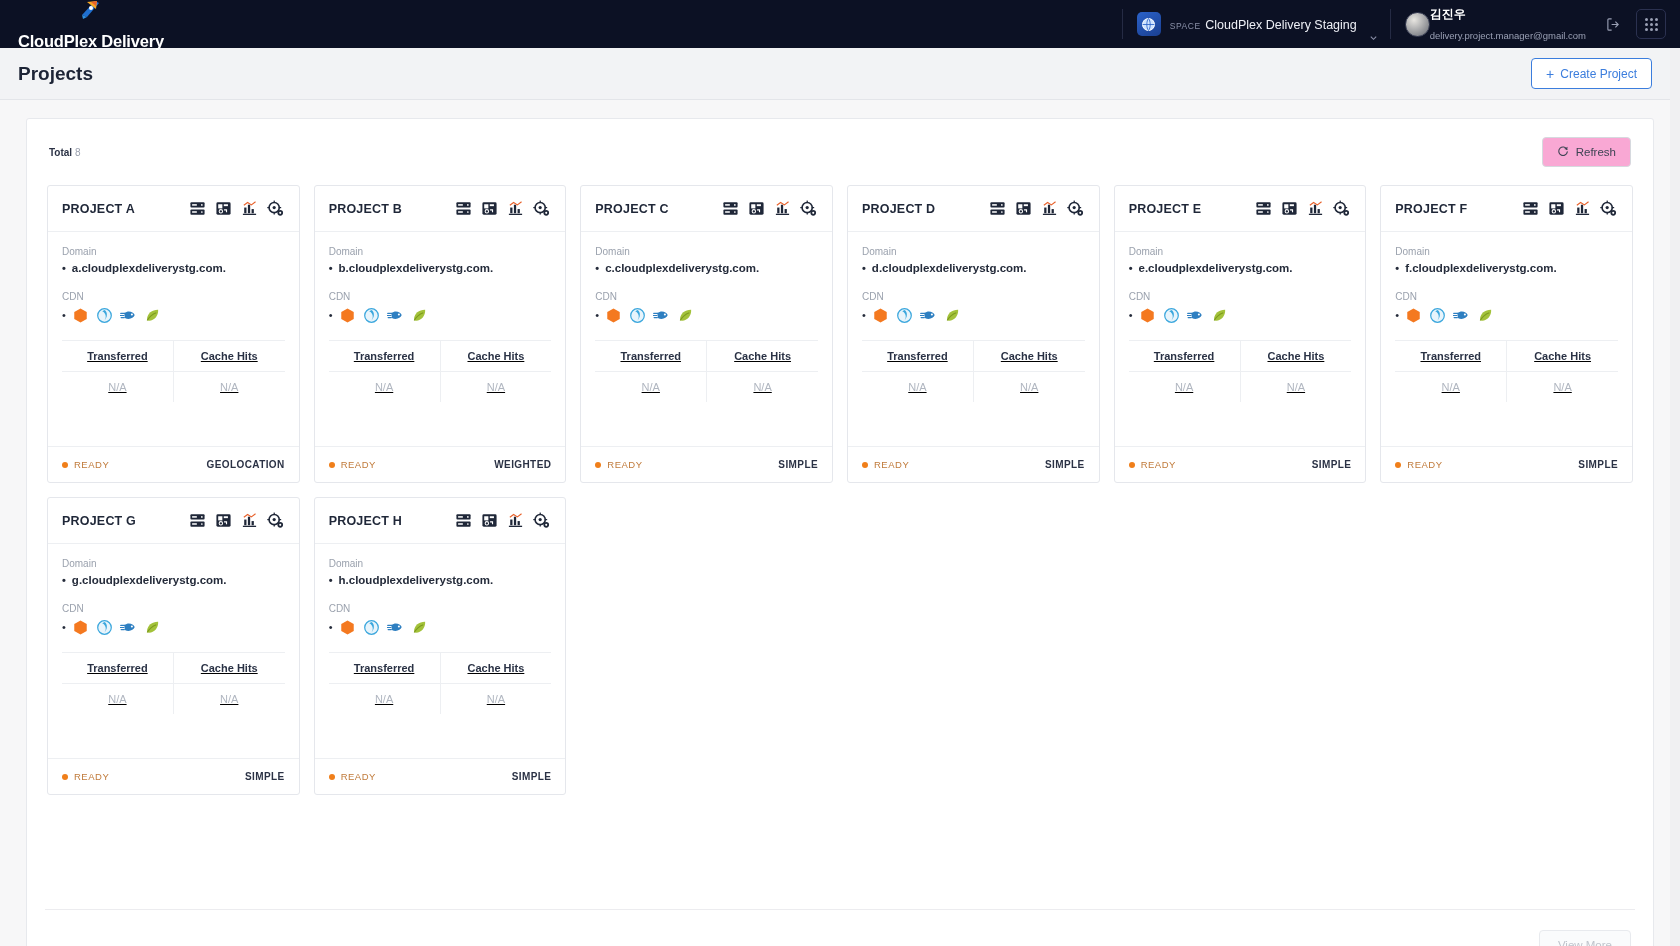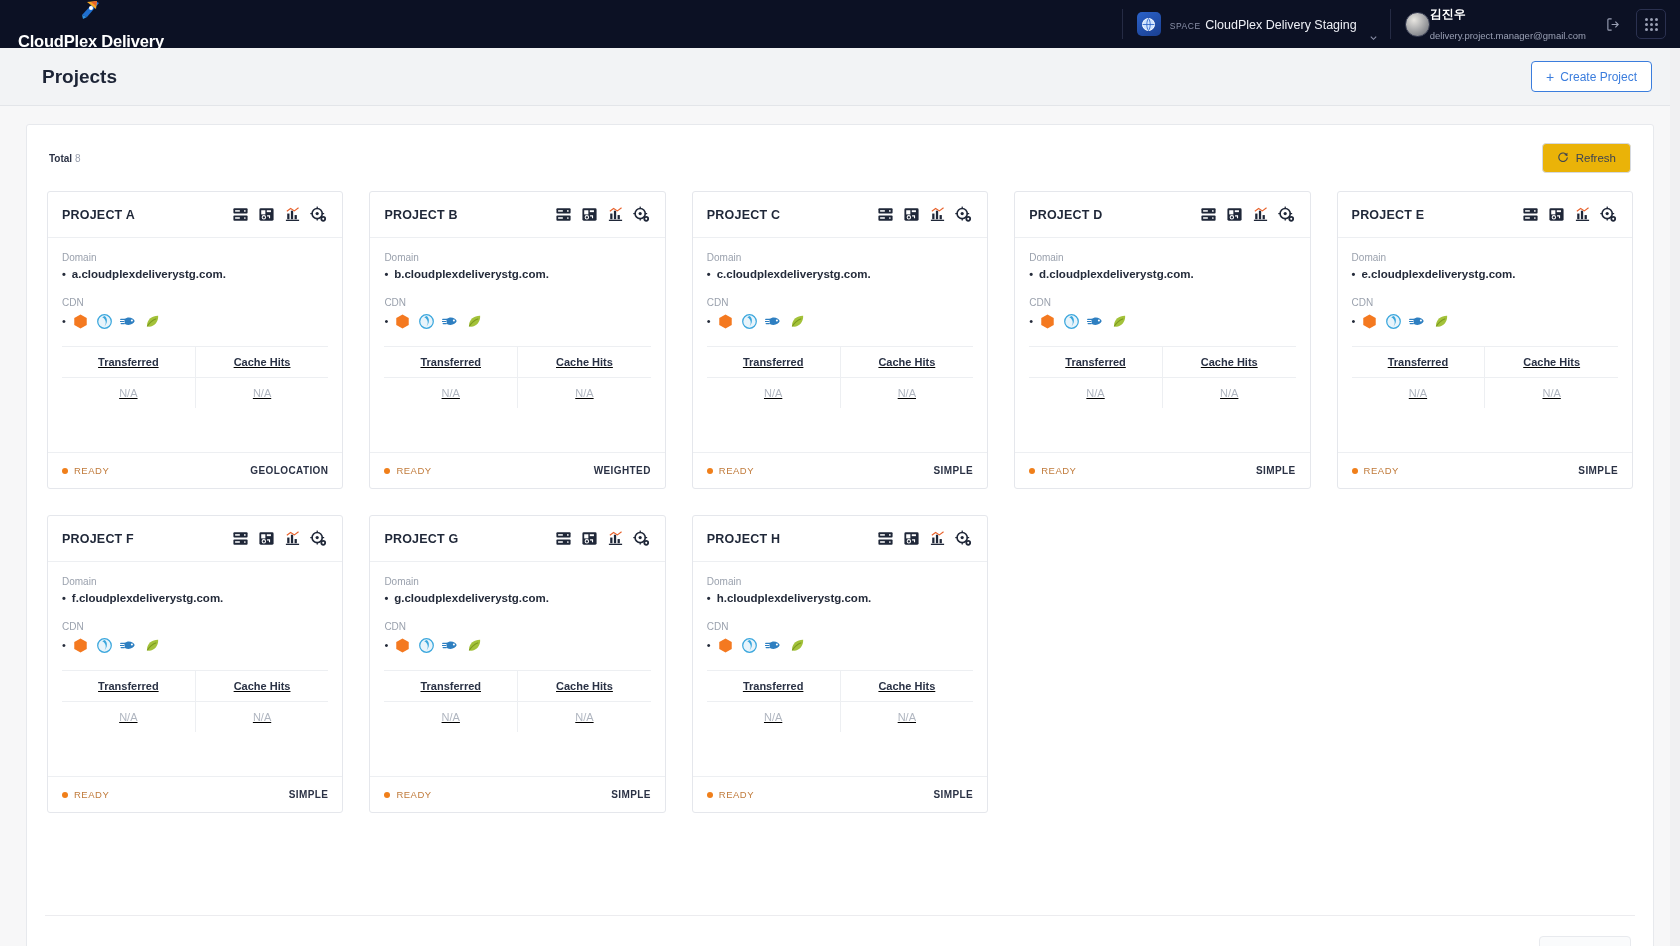--- a/index.html
+++ b/index.html
@@ -69,23 +69,23 @@
   .grid-btn {
     width: 30px; height: 30px; border: 1px solid #2b3150; border-radius: 5px;
     display: flex; align-items: center; justify-content: center;
     margin-left: 8px; cursor: pointer;
   }
   .dots { display: grid; grid-template-columns: repeat(3,3px); gap: 2px; }
   .dots i { width: 3px; height: 3px; background: #9aa0b4; border-radius: 50%; display:block;}
 
   
   .titlebar {
-    height: 58px; background: #f2f3f5;
+    height: 52px; background: #f2f3f5;
     display: flex; align-items: center;
-    padding: 0 28px 0 42px;
+    padding: 0 28px 0 18px;
     border-bottom: 1px solid #e3e5e9;
   }
   .page-title { font-size: 19px; font-weight: bold; color: #1d2436; }
   .create-btn {
     margin-left: auto;
     display: flex; align-items: center; gap: 6px;
     height: 31px; padding: 0 14px;
     border: 1px solid #3b7ddd; border-radius: 4px;
     background: #ffffff; color: #3b7ddd; font-size: 12px;
     cursor: pointer;
@@ -108,29 +108,29 @@
     display: flex; align-items: center;
     height: 66px;
     padding: 0 4px;
   }
   .total { font-size: 10px; color: #2b3245; }
   .total b { font-weight: bold; }
   .total span { color: #9aa0ae; font-weight: normal; }
   .refresh-btn {
     margin-left: auto; display: flex; align-items: center; gap: 7px;
     height: 30px; padding: 0 14px;
-    border: 1px solid #d6d9de; border-radius: 4px; background: #eab308;
+    border: 1px solid #d6d9de; border-radius: 4px; background: #f9a8d4;
     font-size: 11.5px; color: #3d4椒; color: #3d4453; cursor: pointer;
   }
 
   
   .grid {
     display: grid;
-    grid-template-columns: repeat(5, 1fr);
-    gap: 26px;
+    grid-template-columns: repeat(6, 1fr);
+    gap: 14px;
     padding: 0 2px;
   }
   .card {
     border: 1px solid #e5e7ec;
     border-radius: 3px;
     background: #fff;
     height: 298px;
     display: flex; flex-direction: column;
   }
   .card-head {

